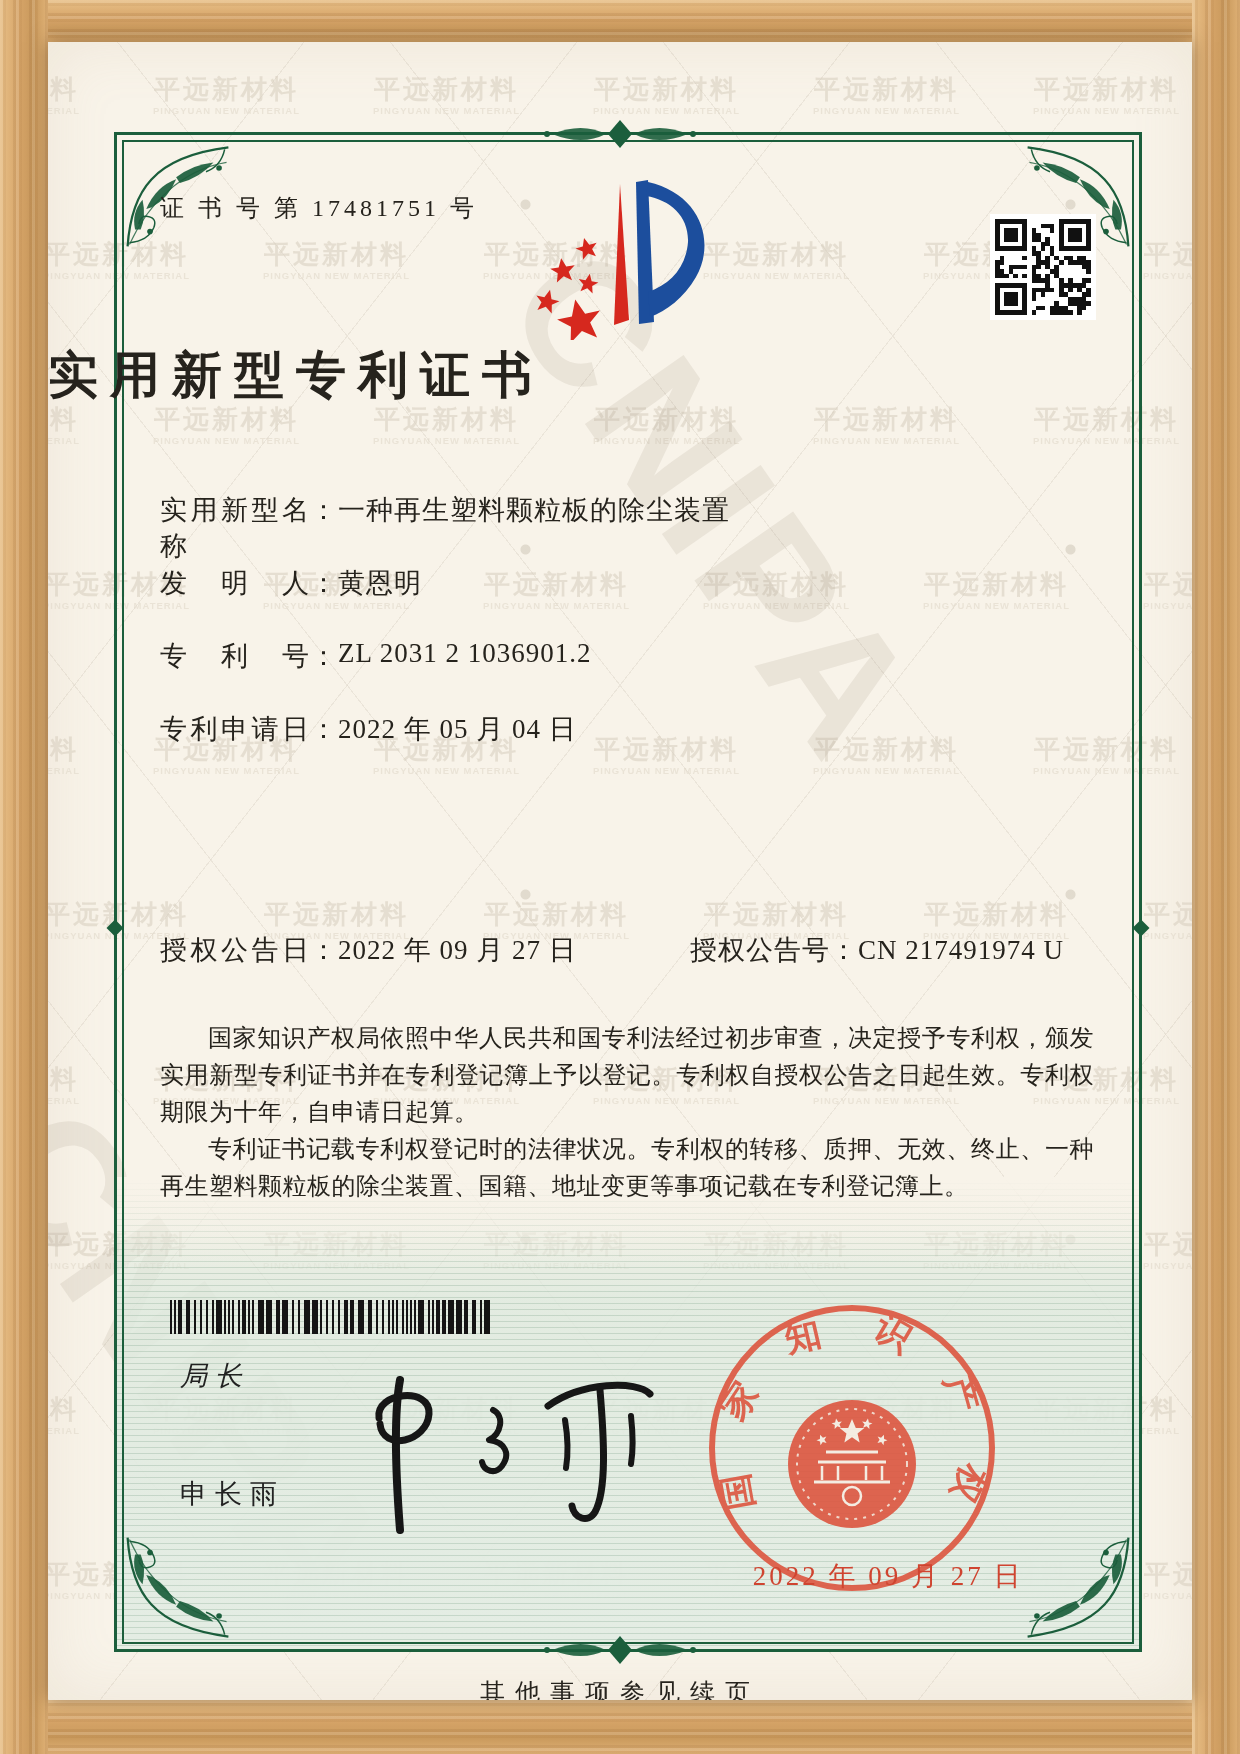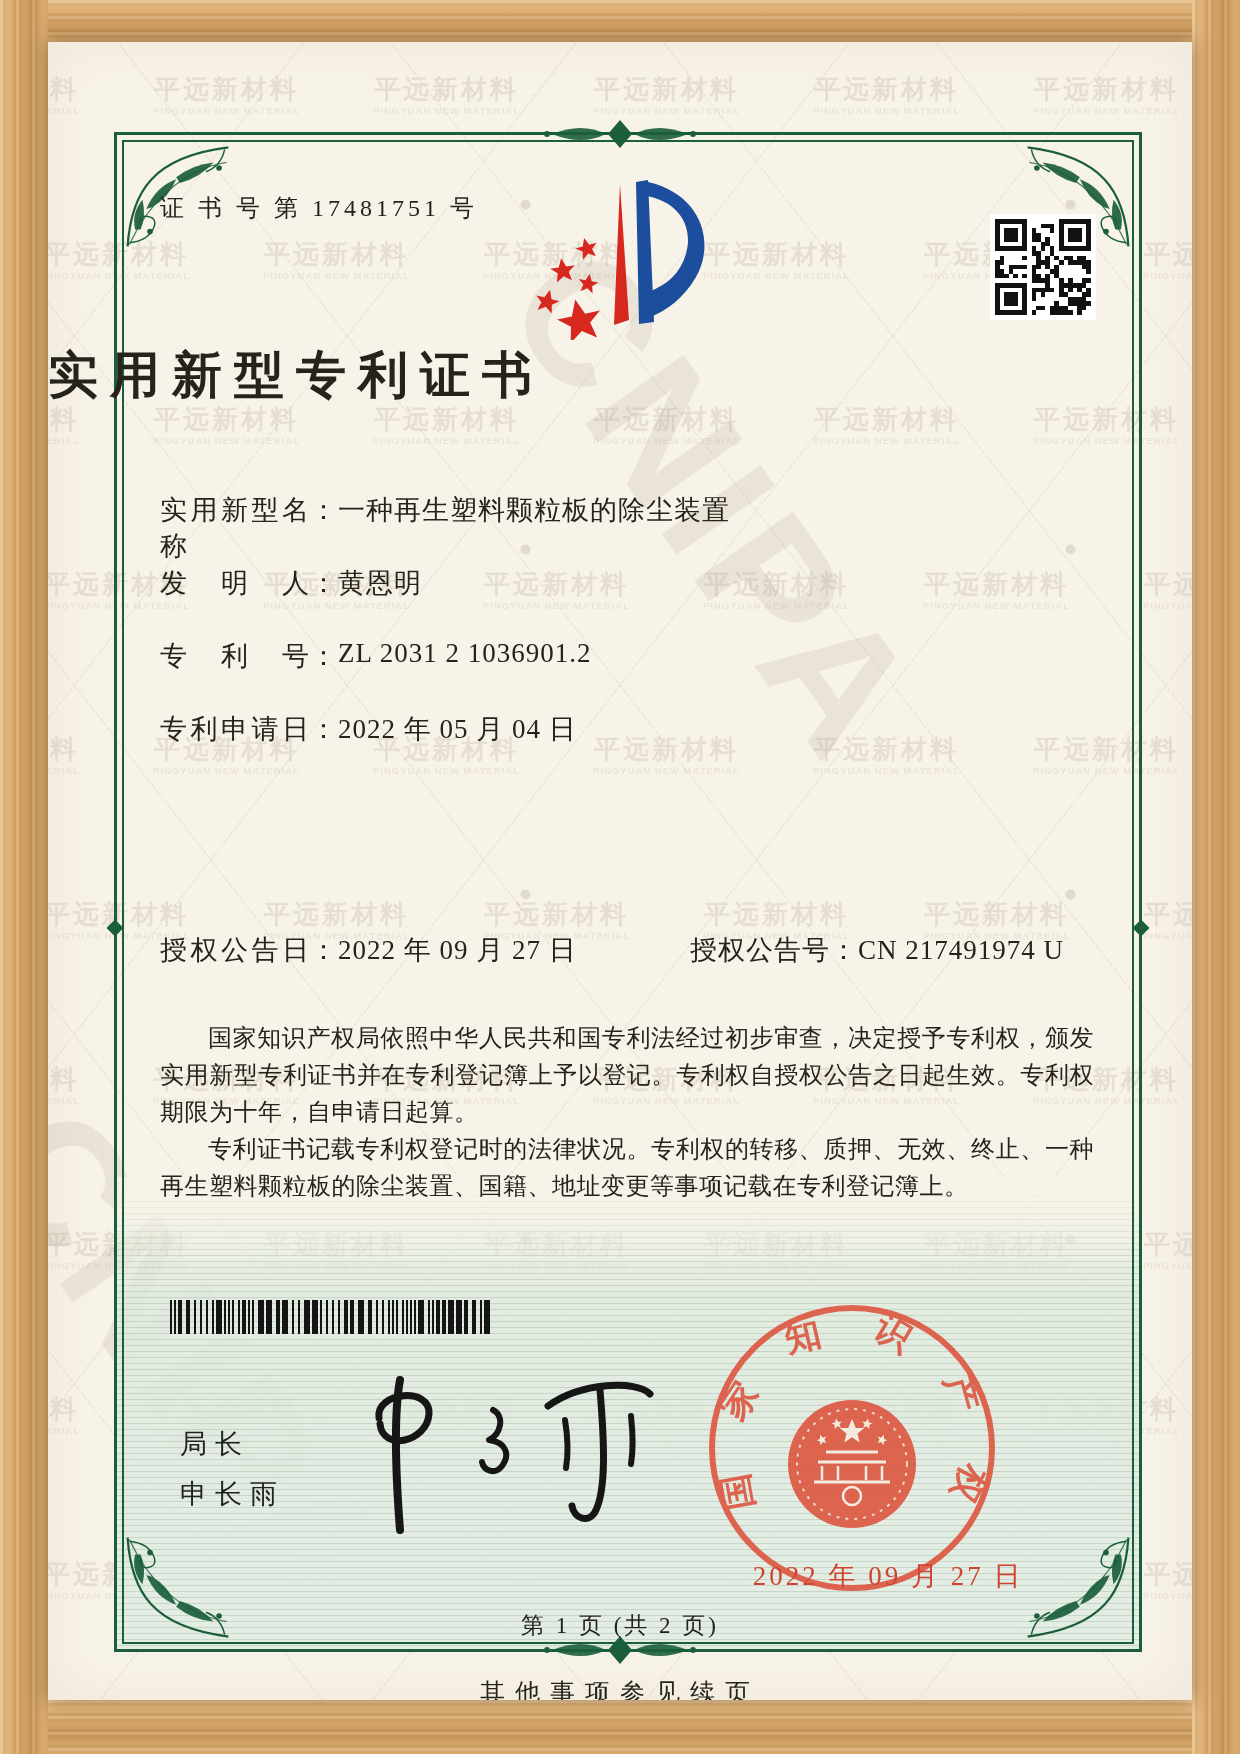--- a/index.html
+++ b/index.html
@@ -80,21 +80,21 @@
   .colon{vertical-align:top;}
   .fvalue{vertical-align:top;}
   .val-wrap{display:inline-block;width:732px;line-height:42px;}
   .pair2{position:absolute;left:530px;top:0;white-space:nowrap;}
   .paras{position:absolute;left:112px;right:98px;top:978px;font-size:24px;line-height:37px;
     text-align:justify;letter-spacing:.5px;}
   .paras p{margin:0;text-indent:2em;}
   .barcode{position:absolute;left:122px;top:1258px;width:322px;height:34px;}
   .signer{position:absolute;left:132px;font-family:"Liberation Sans","DejaVu Sans",sans-serif;
     font-size:27px;letter-spacing:8px;color:#222;}
-  .signer-title{top:1384px;}
+  .signer-title{top:1316px;font-style:italic;}
   .signer-name{top:1434px;}
   .signature{position:absolute;left:295px;top:1316px;width:330px;height:195px;}
   .sig-ink{fill:none;stroke:#161616;stroke-linecap:round;stroke-linejoin:round;}
   .seal{position:absolute;left:650px;top:1252px;width:308px;height:308px;opacity:.9;}
   .seal-stroke{fill:none;stroke:var(--seal_red,#dd5640);}
   .seal-fill{fill:var(--seal_red,#dd5640);}
   .seal-text{fill:var(--seal_red,#dd5640);font-weight:700;}
   .emblem-white{stroke:#f6ede2;fill:none;}
   .star-white{fill:#f6ede2;}
   .seal-date{position:absolute;left:680px;top:1516px;width:320px;text-align:center;
@@ -668,16 +668,15 @@
         <use href="#star" class="star-white" transform="translate(30,-24) scale(0.55) rotate(20)"></use>
         <path class="emblem-white" stroke-width="3" d="M-26,-12 L26,-12"></path>
         <path class="emblem-white" stroke-width="3" d="M-34,-2 L34,-2"></path>
         <path class="emblem-white" stroke-width="2.5" d="M-30,2 L-30,16 M30,2 L30,16 M-14,2 L-14,16 M14,2 L14,16"></path>
         <path class="emblem-white" stroke-width="3" d="M-38,18 L38,18"></path>
         <circle class="emblem-white" cy="32" r="9" stroke-width="2.5"></circle>
       </g>
     </svg>
     <div class="seal-date">2022 年 09 月 27 日</div>
 
-    <div class="page-footer">第 1 页 (共 2 页)</div>
     <div class="continuation">其他事项参见续页</div>
   </div>
 </div>
 
 </body></html>

